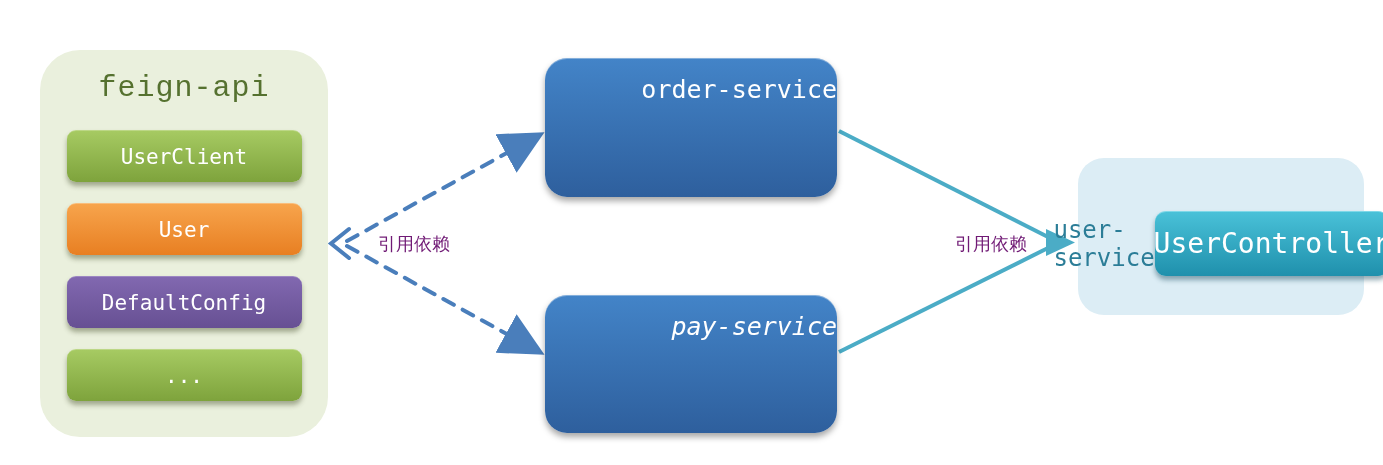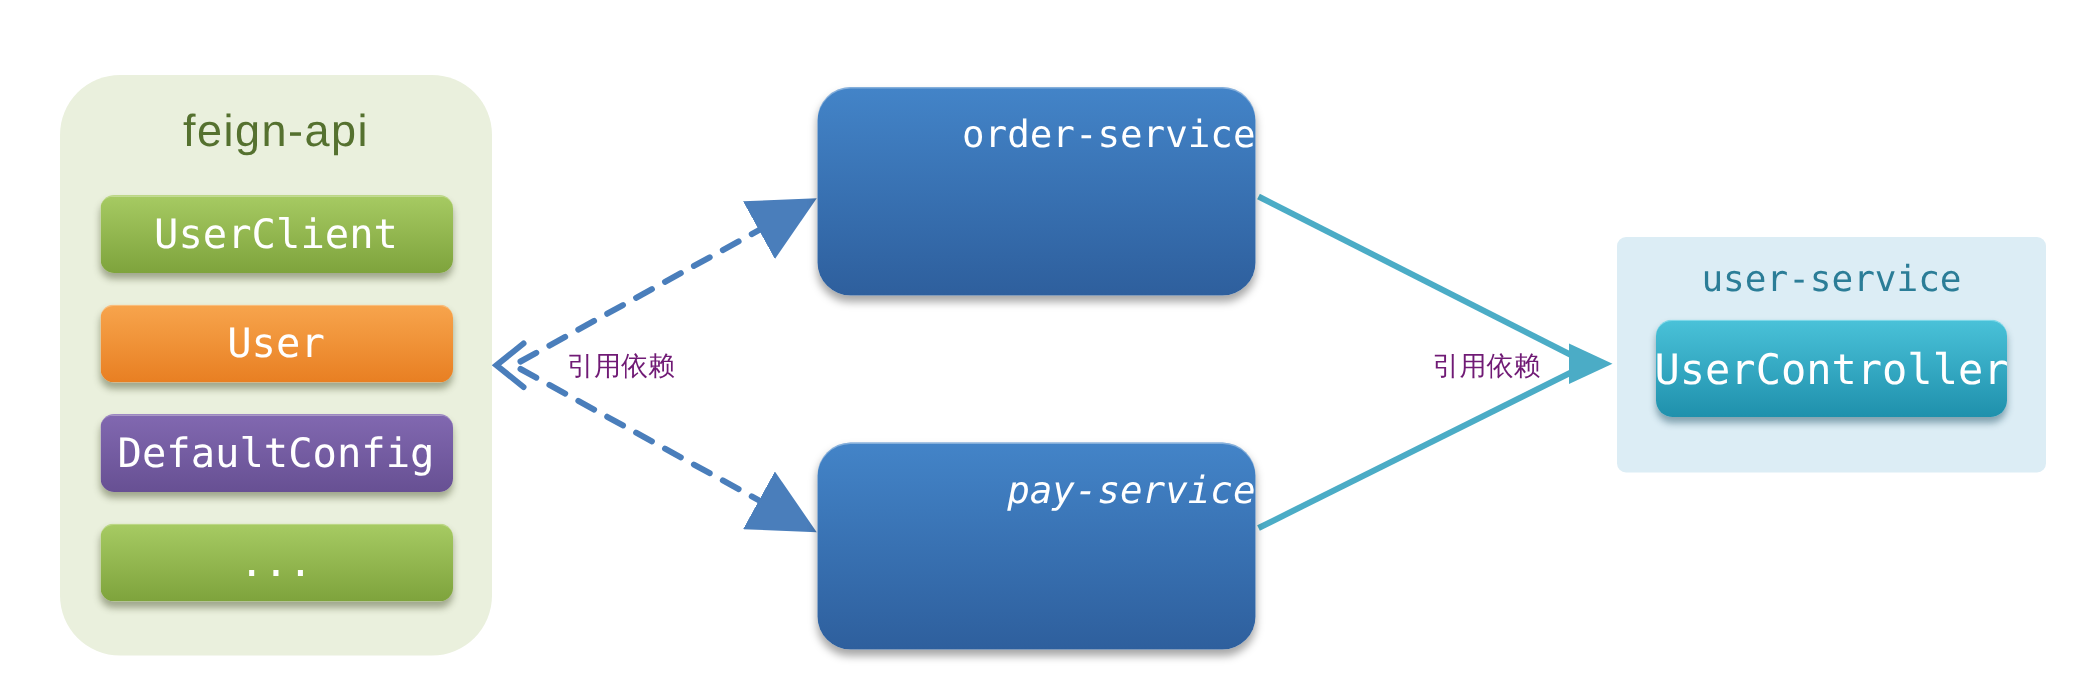--- a/index.html
+++ b/index.html
@@ -25,30 +25,30 @@
     box-sizing: border-box;
     display: flex;
     flex-direction: column;
     align-items: center;
   }
   .feign-title {
     margin-top: 21px;
     font-size: 30px;
     letter-spacing: 1px;
     color: #55712f;
-    font-family: Liberation Sans, sans-serif;
+    font-family: Liberation Mono, monospace;
   }
   .chip {
     width: 235px; height: 52px;
     border-radius: 9px;
     display: flex;
     align-items: center;
     justify-content: center;
     color: #ffffff;
-    font-size: 27px;
+    font-size: 21px;
     font-family: "DejaVu Sans Mono", monospace;
     box-shadow: 0 4px 5px rgba(70, 80, 45, 0.45);
     box-sizing: border-box;
   }
   .chip.first { margin-top: 25px; }
   .chip + .chip { margin-top: 21px; }
   .chip-green  { background: linear-gradient(#a6ca62, #7ea33c); border-top: 1px solid #bcd786; }
   .chip-orange { background: linear-gradient(#f7a44c, #e87f22); border-top: 1px solid #f9bd7c; }
   .chip-purple { background: linear-gradient(#8168b0, #675093); border-top: 1px solid #9c87c2; }
   
@@ -65,25 +65,26 @@
     padding-top: 17px;
   }
   .service-order { left: 545px; top: 58px;  height: 139px; }
   .service-pay   { left: 545px; top: 295px; height: 138px; font-style: italic; }
   
   .user-panel {
     position: absolute;
     left: 1078px; top: 158px;
     width: 286px; height: 157px;
     background: #dcedf5;
-    border-radius: 6px;
+    border-radius: 26px;
     display: flex;
-    flex-direction: column;
+    flex-direction: row;
     align-items: center;
     box-sizing: border-box;
+    justify-content: center;
   }
   .user-title {
     margin-top: 14px;
     font-size: 24px;
     color: #2b7d97;
     font-family: "DejaVu Sans Mono", monospace;
   }
   .user-chip {
     margin-top: 13px;
     width: 234px; height: 64px;

